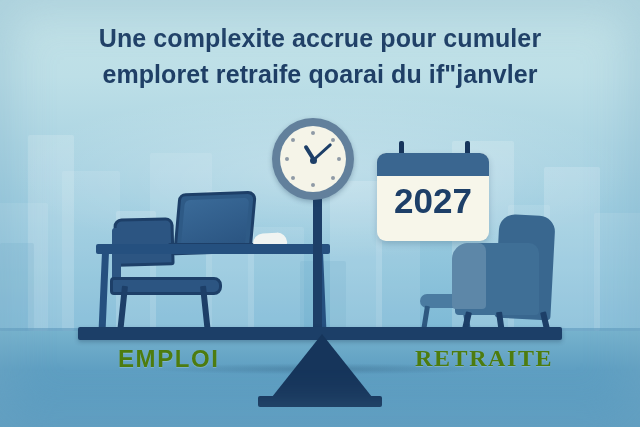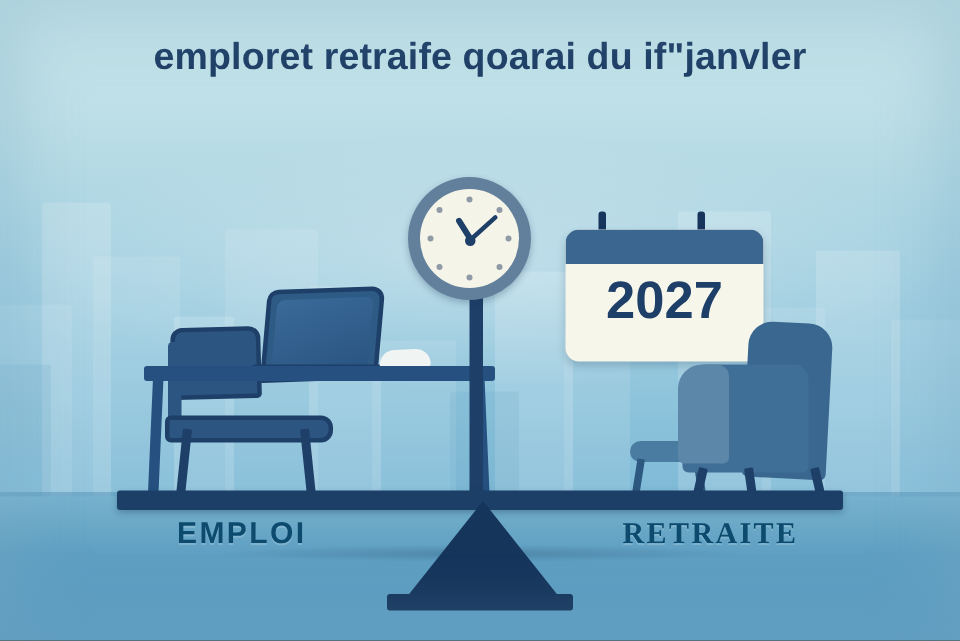--- a/index.html
+++ b/index.html
@@ -55,23 +55,23 @@
     border-bottom:68px solid #16355b;
   }
   .fulcrum-base{
     position:absolute;left:258px;top:396px;width:124px;height:11px;
     background:#16355b;border-radius:2px;
   }
 
   
   .side-label{
     position:absolute;top:345px;
-    color:#0c4a6e;
+    color:#4d7c0f;
     font-weight:700;
-    font-size:20px;
+    font-size:24px;
     letter-spacing:1.6px;
     text-shadow:0 1px 0 rgba(255,255,255,.18);
     white-space:nowrap;
     text-align:right;
   }
   .side-label.left{left:118px;}
   .side-label.right{left:415px;font-family:Liberation Serif, serif;}
 
   
   .desk-top{
@@ -150,21 +150,21 @@
   .hand-cap{
     position:absolute;left:30px;top:31px;width:7px;height:7px;border-radius:50%;
     background:#1d3f68;
   }
 
   
   .cal-ring{position:absolute;width:5px;height:22px;background:#17355c;border-radius:2px;top:141px;}
   .cal-ring.a{left:399px;}
   .cal-ring.b{left:465px;}
   .cal-body{
-    position:absolute;left:377px;top:153px;width:132px;height:88px;
+    position:absolute;left:377px;top:153px;width:112px;height:88px;
     background:#f7f6ea;border-radius:9px;
     box-shadow:0 3px 6px rgba(25,55,85,.22);
     overflow:hidden;
   }
   .cal-head{
     position:absolute;left:0;top:0;width:100%;height:23px;
     background:#3a6690;
   }
   .cal-year{
     position:absolute;left:0;right:0;top:28px;
@@ -312,17 +312,18 @@
   </div>
 
   <div class="beam"></div>
   <div class="fulcrum"></div>
   <div class="fulcrum-base"></div>
 
   <div class="side-label left">EMPLOI</div>
   <div class="side-label right">RETRAITE</div>
 
   <div class="headline">
+    <span>Une complexite accrue pour cumuler</span>
     <span class="l2">emploret retraife qoarai du if"janvler</span>
   </div>
 
   <div class="vignette"></div>
 </div>
 
 </body></html>

